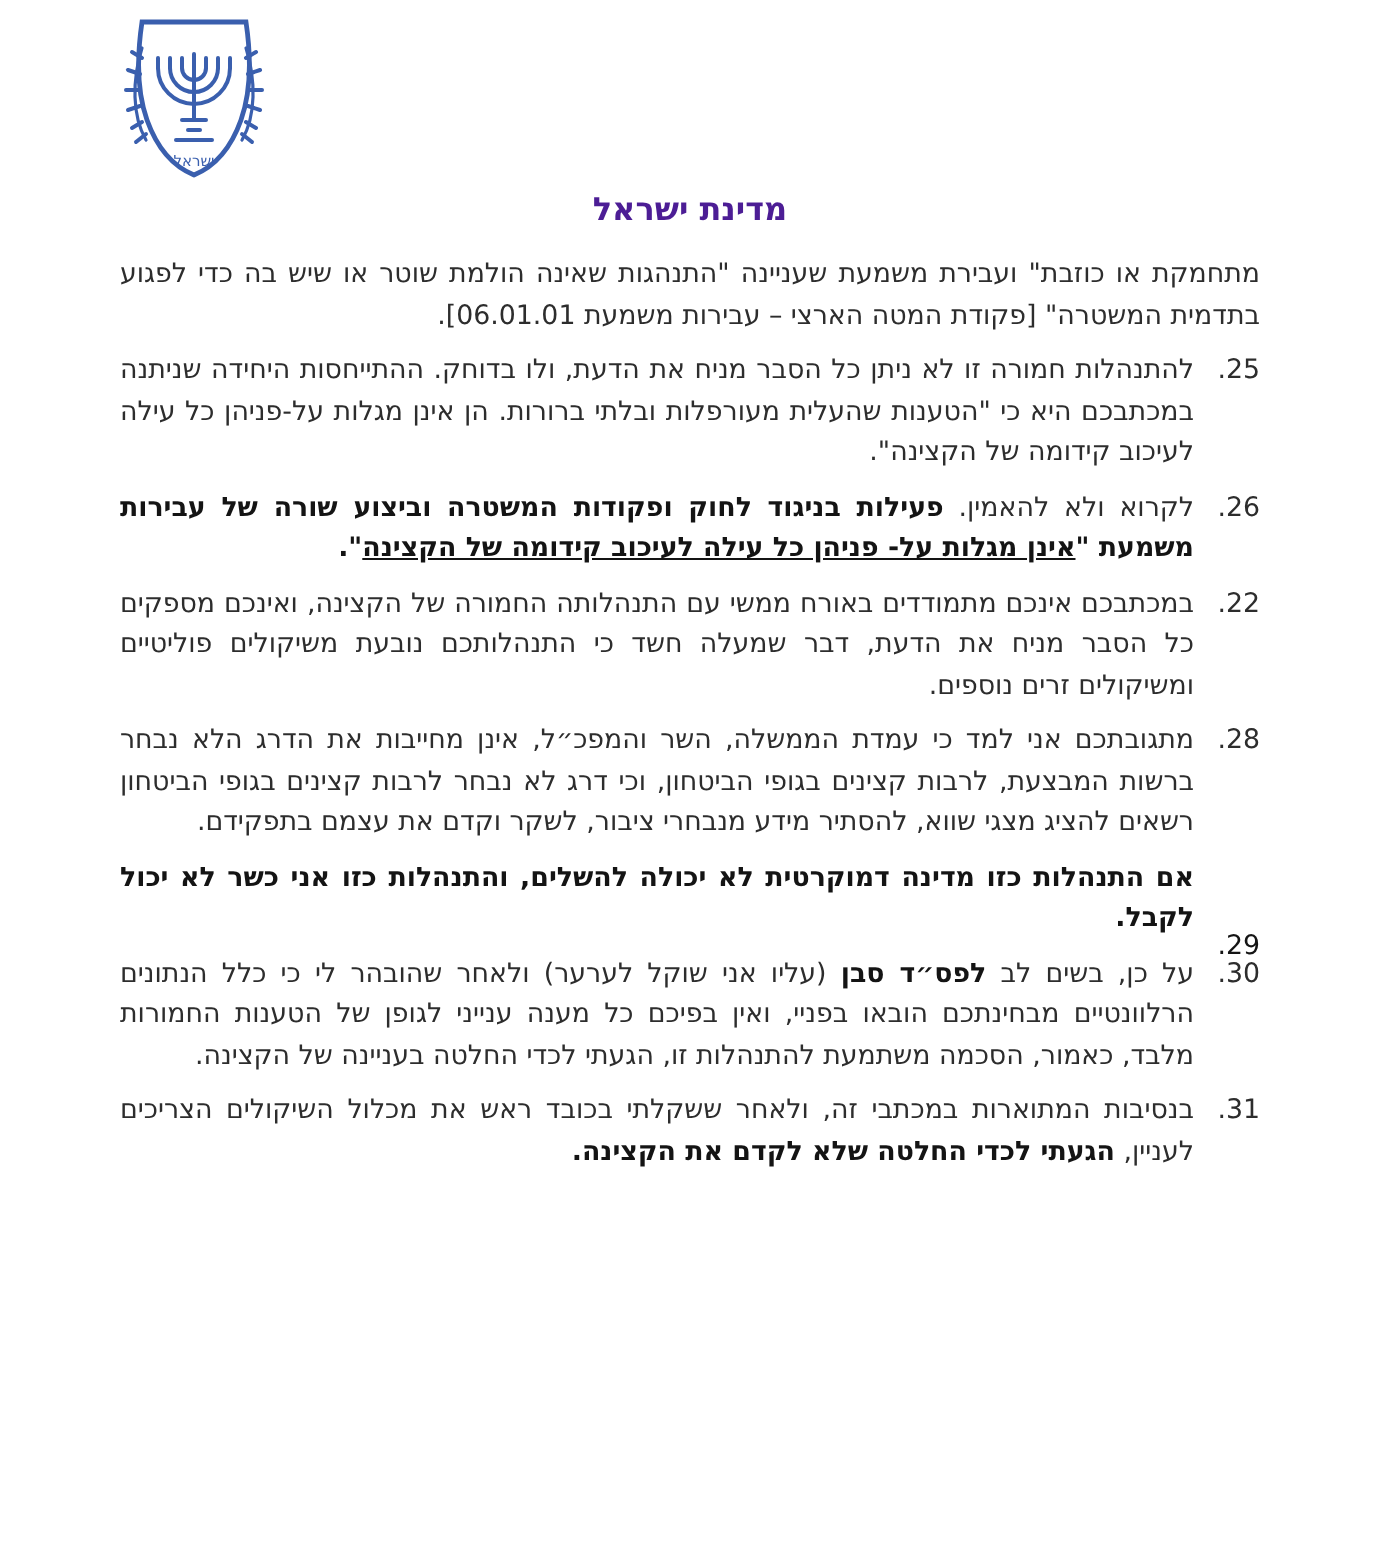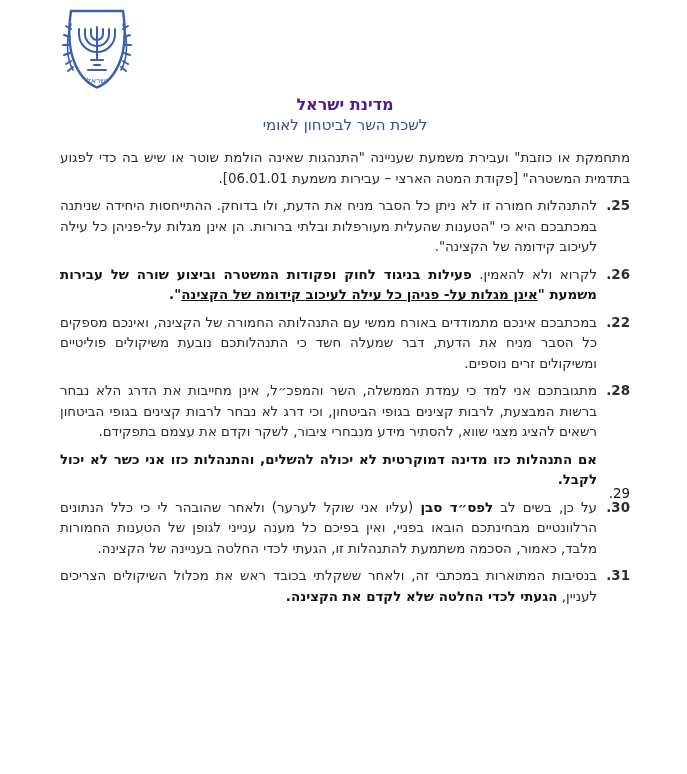--- a/index.html
+++ b/index.html
@@ -23,21 +23,21 @@
   
   .letter-body{
     margin-top:13px;
     font-size:13.4px;
     line-height:20.5px;
     color:#2d2d2d;
     text-align:justify;
   }
   .para{margin:0 0 7px 0;}
   .item{position:relative;padding-right:33px;margin:0 0 7px 0;}
-  .item .num{position:absolute;right:0;top:0;font-weight:bold;}
+  .item .num{position:absolute;right:0;top:0;}
   .b{font-weight:bold;color:#141414;}
   .u{text-decoration:underline;}
   .bold-item{font-weight:bold;color:#141414;}
   .bold-item .num{font-weight:normal;margin-top:34px;}
   
   .closing{
     width:270px;
     margin:10px 260px 0 auto;
     text-align:center;
   }
@@ -91,21 +91,20 @@
             <path d="M65,37 l6,0"></path>
           <path d="M64,45 l6,2"></path>
             <path d="M63,53 l5,3"></path>
             <path d="M61,59 l5,4"></path>
 
           <text x="37" y="75" font-size="7.5" fill="#3a5fae" stroke="none" text-anchor="middle">ישראל</text>
         </g>
       </svg>
     </div>
     <div class="hdr-line1">מדינת ישראל</div>
-    <div class="hdr-line3">לשכת השר לביטחון לאומי</div>
   </header>
 
   <main class="letter-body">
 
     <p class="para">מתחמקת או כוזבת" ועבירת משמעת שעניינה "התנהגות שאינה הולמת שוטר או שיש בה כדי לפגוע בתדמית המשטרה" [פקודת המטה הארצי – עבירות משמעת 06.01.01].</p>
 
     <div class="item">
       <span class="num">25.</span>
       <span>להתנהלות חמורה זו לא ניתן כל הסבר מניח את הדעת, ולו בדוחק. ההתייחסות היחידה שניתנה במכתבכם היא כי "הטענות שהעלית מעורפלות ובלתי ברורות. הן אינן מגלות על-פניהן כל עילה לעיכוב קידומה של הקצינה".</span>
     </div>

